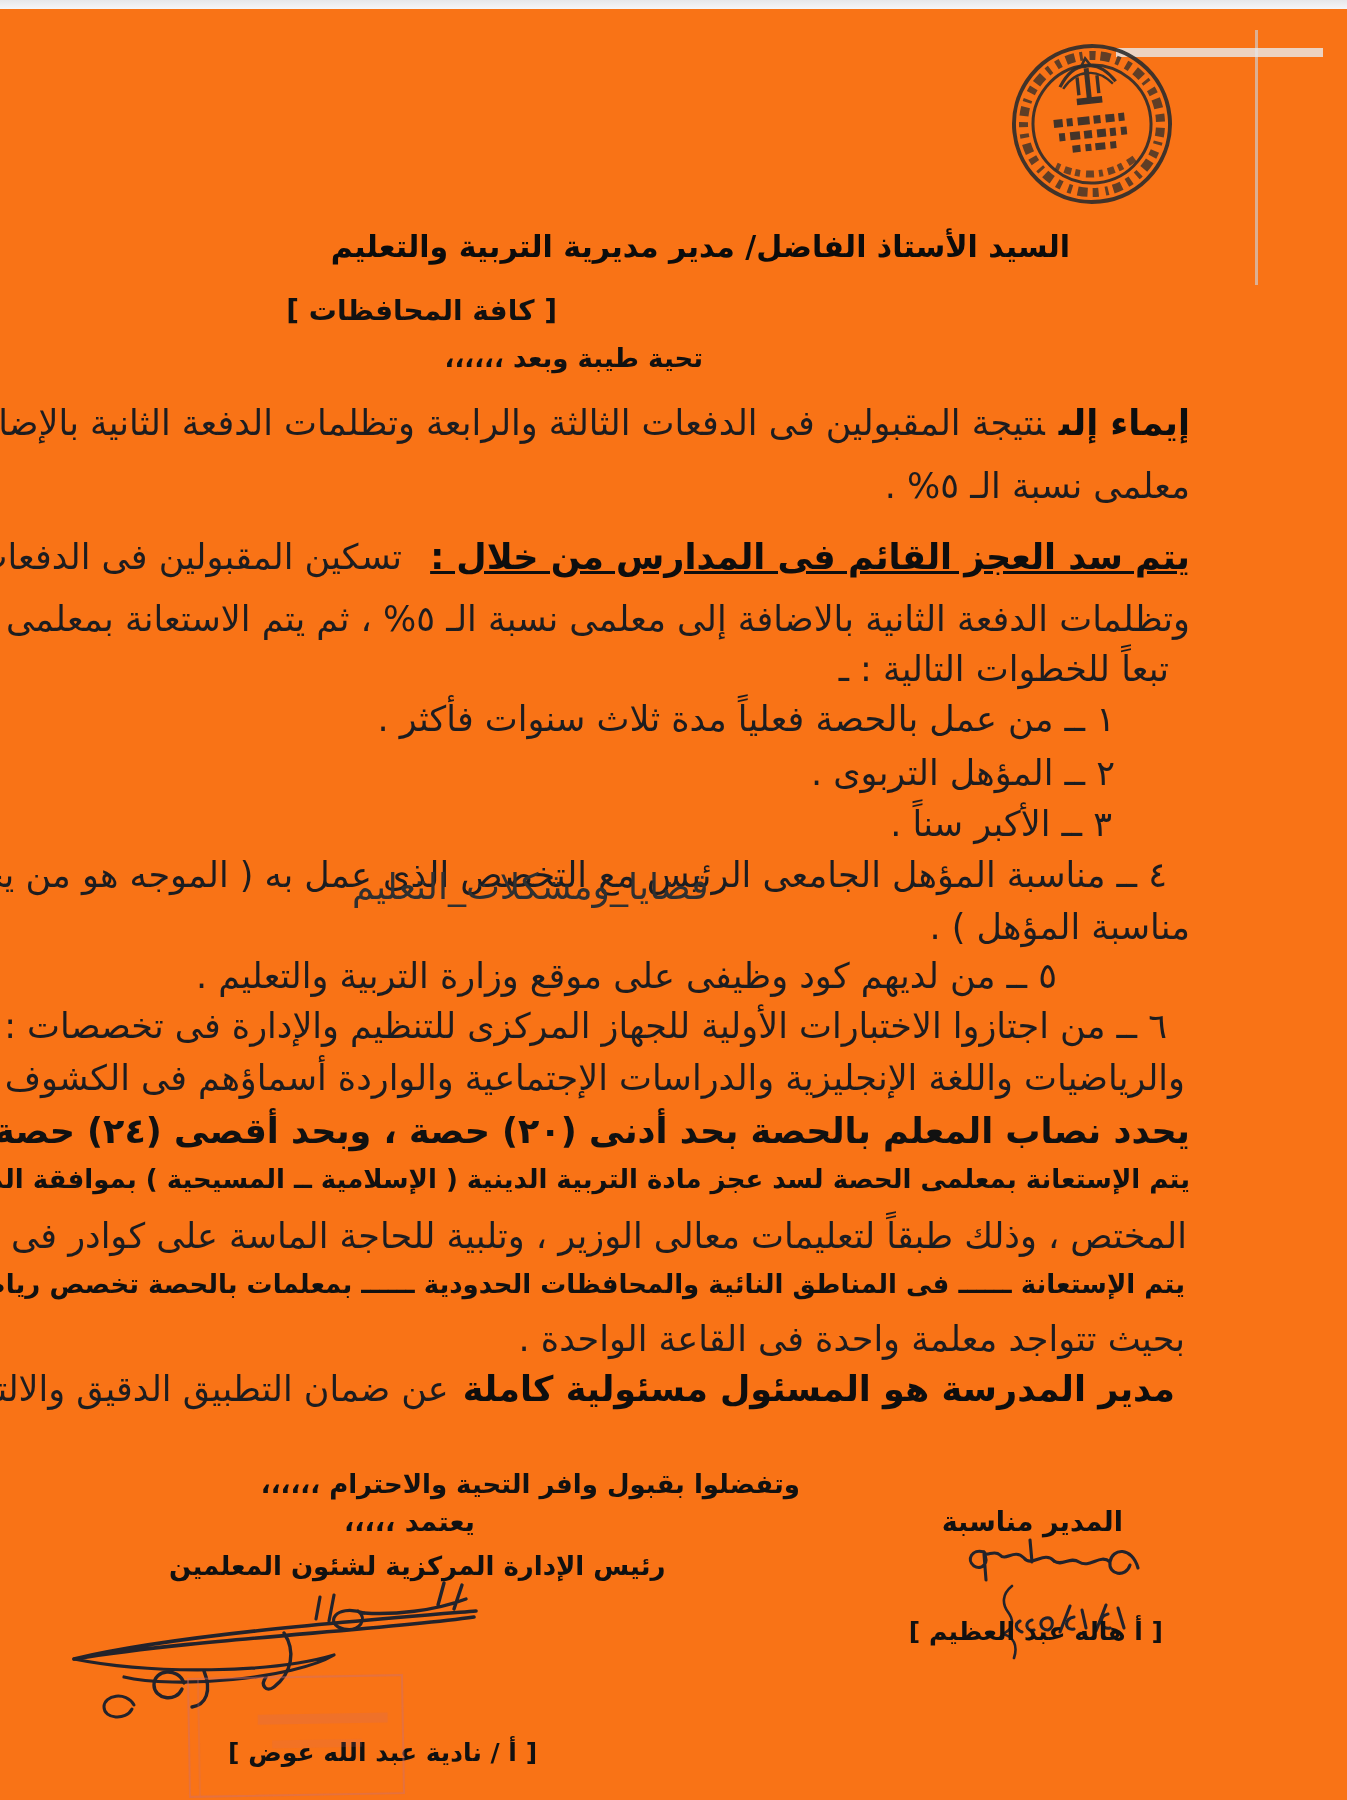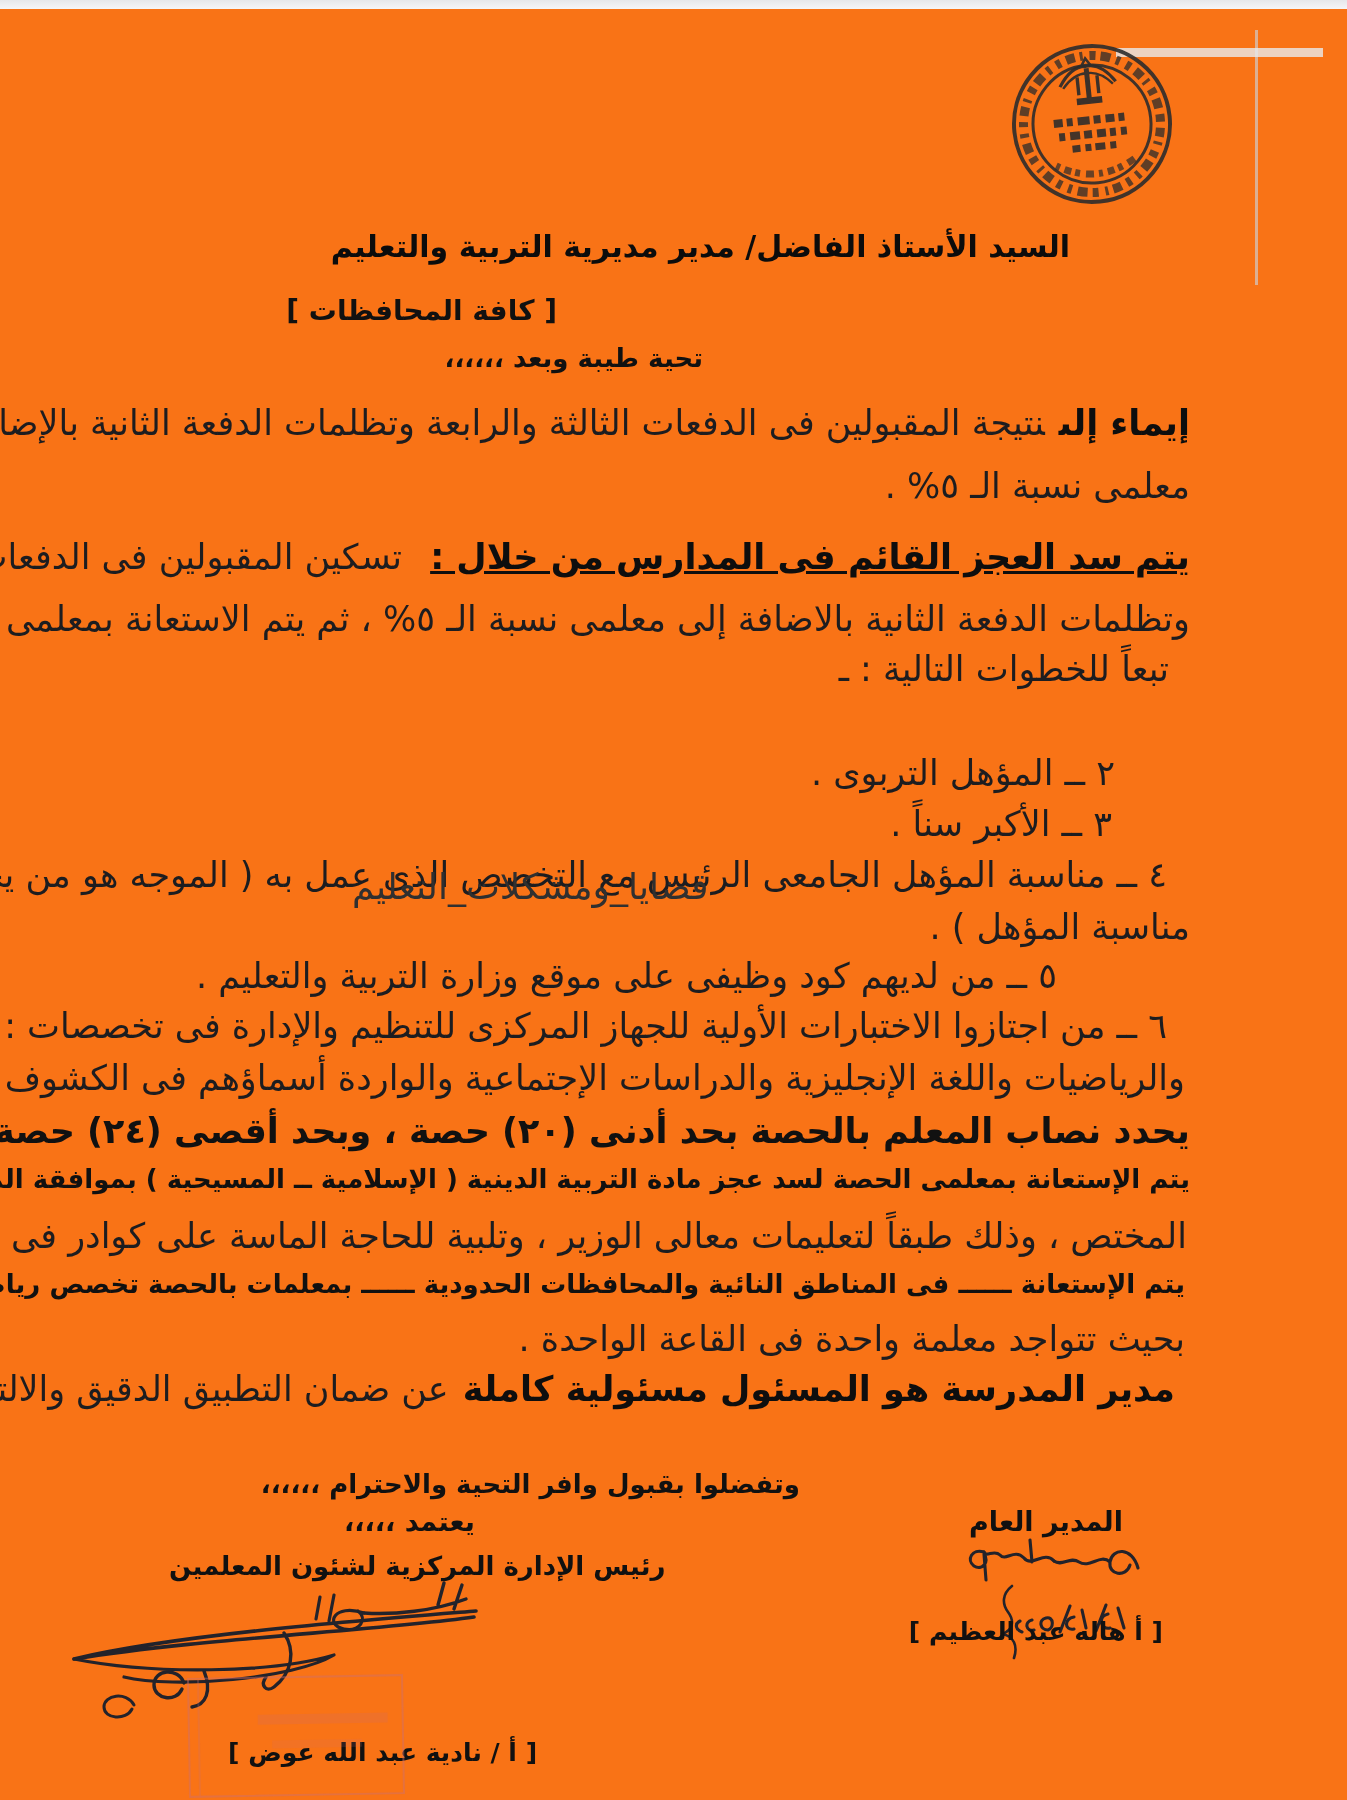--- a/index.html
+++ b/index.html
@@ -90,20 +90,21 @@
     <span class="lead">إيماء إلى</span><span>نتيجة المقبولين فى الدفعات الثالثة والرابعة وتظلمات الدفعة الثانية بالإضافة إلى</span>
   </div>
   <div class="line" style="top:465px;right:157px">معلمى نسبة الـ ٥% .</div>
 
   <div class="line" style="top:536px;right:157px">
     <span class="lead-wide">يتم سد العجز القائم فى المدارس من خلال :</span><span>تسكين المقبولين فى الدفعات الثالثة والرابعة</span>
   </div>
   <div class="line" style="top:598px;right:157px">وتظلمات الدفعة الثانية بالاضافة إلى معلمى نسبة الـ ٥% ، ثم يتم الاستعانة بمعلمى الحصة</div>
   <div class="line" style="top:648px;right:178px">تبعاً للخطوات التالية : ـ</div>
 
+  <div class="line" style="top:698px;right:232px">١ ــ من عمل بالحصة فعلياً مدة ثلاث سنوات فأكثر .</div>
   <div class="line" style="top:752px;right:232px">٢ ــ المؤهل التربوى .</div>
   <div class="line" style="top:803px;right:235px">٣ ــ الأكبر سناً .</div>
   <div class="line" style="top:854px;right:180px">٤ ــ مناسبة المؤهل الجامعى الرئيس مع التخصص الذى عمل به ( الموجه هو من يحدد مدى</div>
   <div class="line" style="top:906px;right:157px">مناسبة المؤهل ) .</div>
   <div class="line" style="top:955px;right:290px">٥ ــ من لديهم كود وظيفى على موقع وزارة التربية والتعليم .</div>
   <div class="line" style="top:1005px;right:180px">٦ ــ من اجتازوا الاختبارات الأولية للجهاز المركزى للتنظيم والإدارة فى تخصصات : العلوم</div>
   <div class="line" style="top:1057px;right:162px">والرياضيات واللغة الإنجليزية والدراسات الإجتماعية والواردة أسماؤهم فى الكشوف المرسلة .</div>
 
   <div class="watermark">قضايا_ومشكلات_التعليم</div>
 
@@ -111,21 +112,21 @@
   <div class="line b sm" style="top:1163px;right:157px">يتم الإستعانة بمعلمى الحصة لسد عجز مادة التربية الدينية ( الإسلامية ــ المسيحية )  بموافقة الموجه</div>
   <div class="line" style="top:1215px;right:160px">المختص ، وذلك طبقاً لتعليمات معالى الوزير ، وتلبية للحاجة الماسة على كوادر فى هذا المجال</div>
   <div class="line b sm" style="top:1268px;right:162px">يتم الإستعانة ــــــ فى المناطق النائية والمحافظات الحدودية ــــــ بمعلمات بالحصة تخصص رياض أطفال ،</div>
   <div class="line" style="top:1318px;right:162px">بحيث تتواجد معلمة واحدة فى القاعة الواحدة .</div>
   <div class="line" style="top:1368px;right:172px">
     <span class="lead">مدير المدرسة هو المسئول مسئولية كاملة</span><span>عن ضمان التطبيق الدقيق والالتزام بالمعايير</span>
   </div>
 
   <div class="line b sm" style="top:1468px;right:547px">وتفضلوا بقبول وافر التحية والاحترام ،،،،،،</div>
 
-  <div class="line b" style="top:1505px;right:224px;font-size:27px">المدير العام</div>
+  <div class="line b" style="top:1505px;right:224px;font-size:27px">المدير مناسبة</div>
 
   <svg style="position:absolute;left:938px;top:1528px" width="235" height="135" viewBox="0 0 235 135">
     <g stroke="#23232b" stroke-width="3.1" fill="none" stroke-linecap="round" stroke-linejoin="round">
 
       <path d="M224,40 C218,18 198,20 196,34 C194,47 212,50 216,37 M196,34 C186,25 176,41 165,34 C156,28 148,39 140,33"></path>
       <path d="M140,33 C130,22 118,40 110,30 M118,34 L116,12 M110,30 C100,20 92,34 86,27 C80,21 72,30 70,24"></path>
       <path d="M70,24 C58,20 52,32 60,38 C68,43 76,34 70,26 L72,52"></path>
 
       <path d="M98,58 C88,66 88,76 94,84 C100,92 100,102 88,106 C100,108 104,118 100,130" stroke-width="2.6"></path>
 

